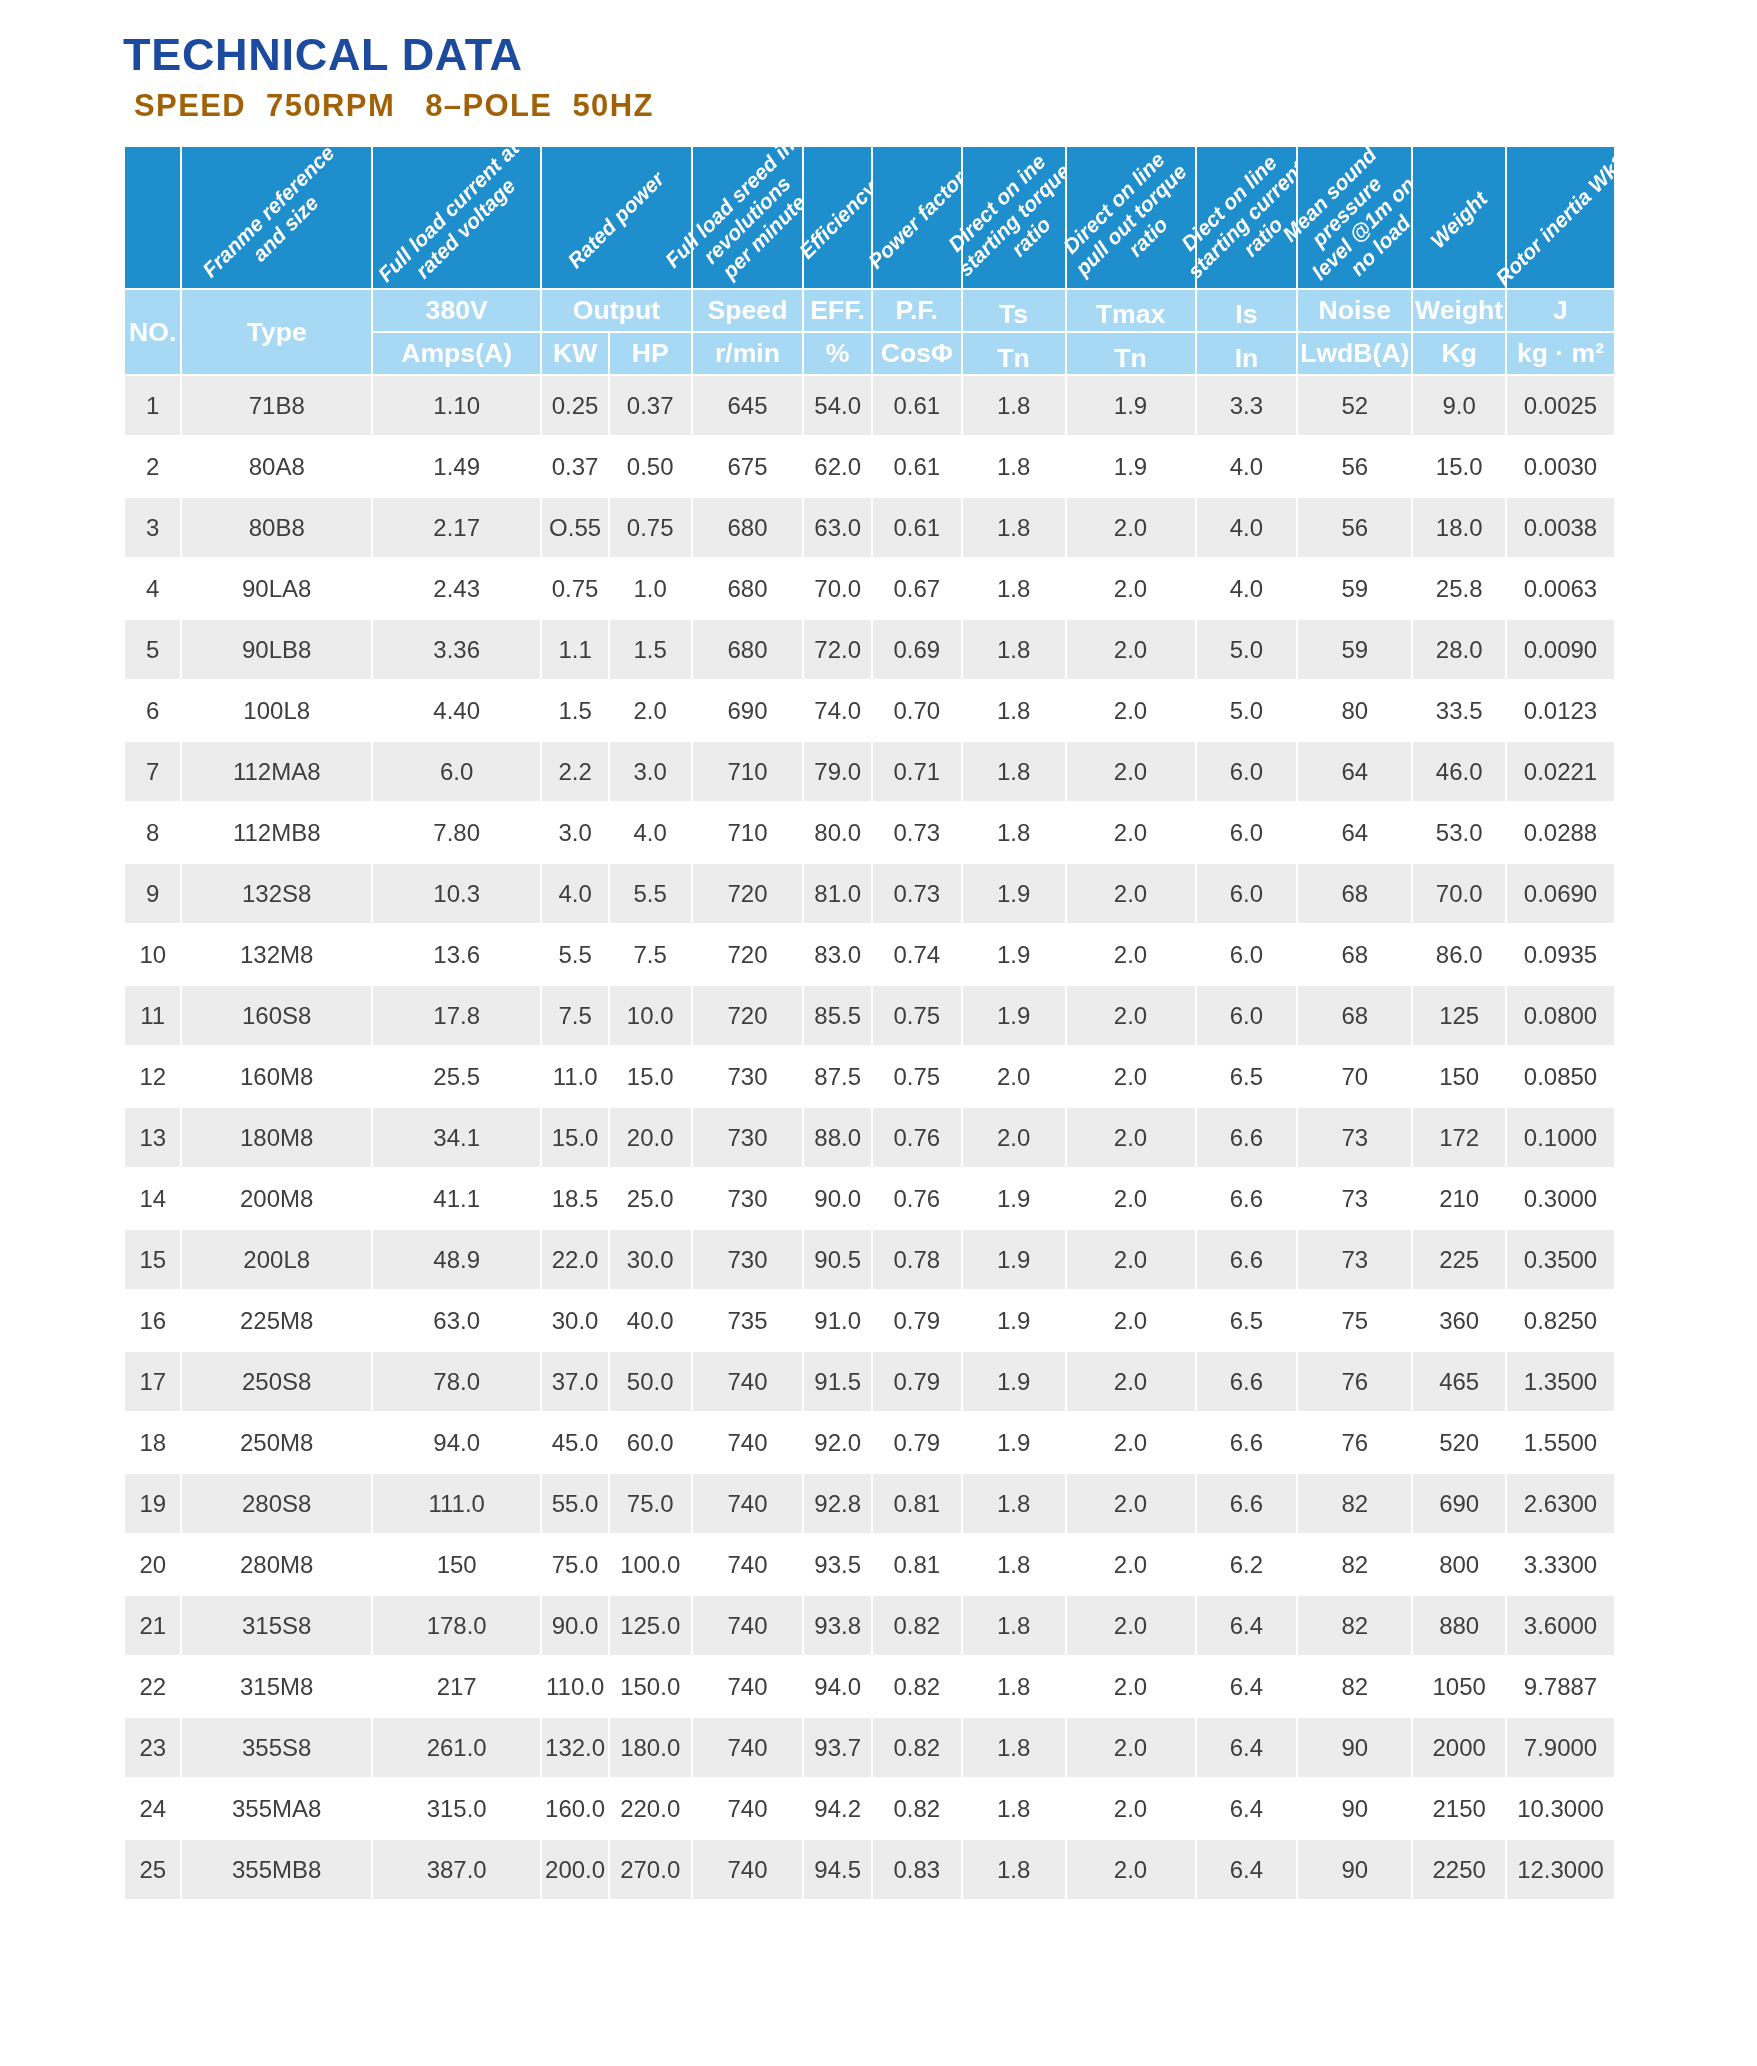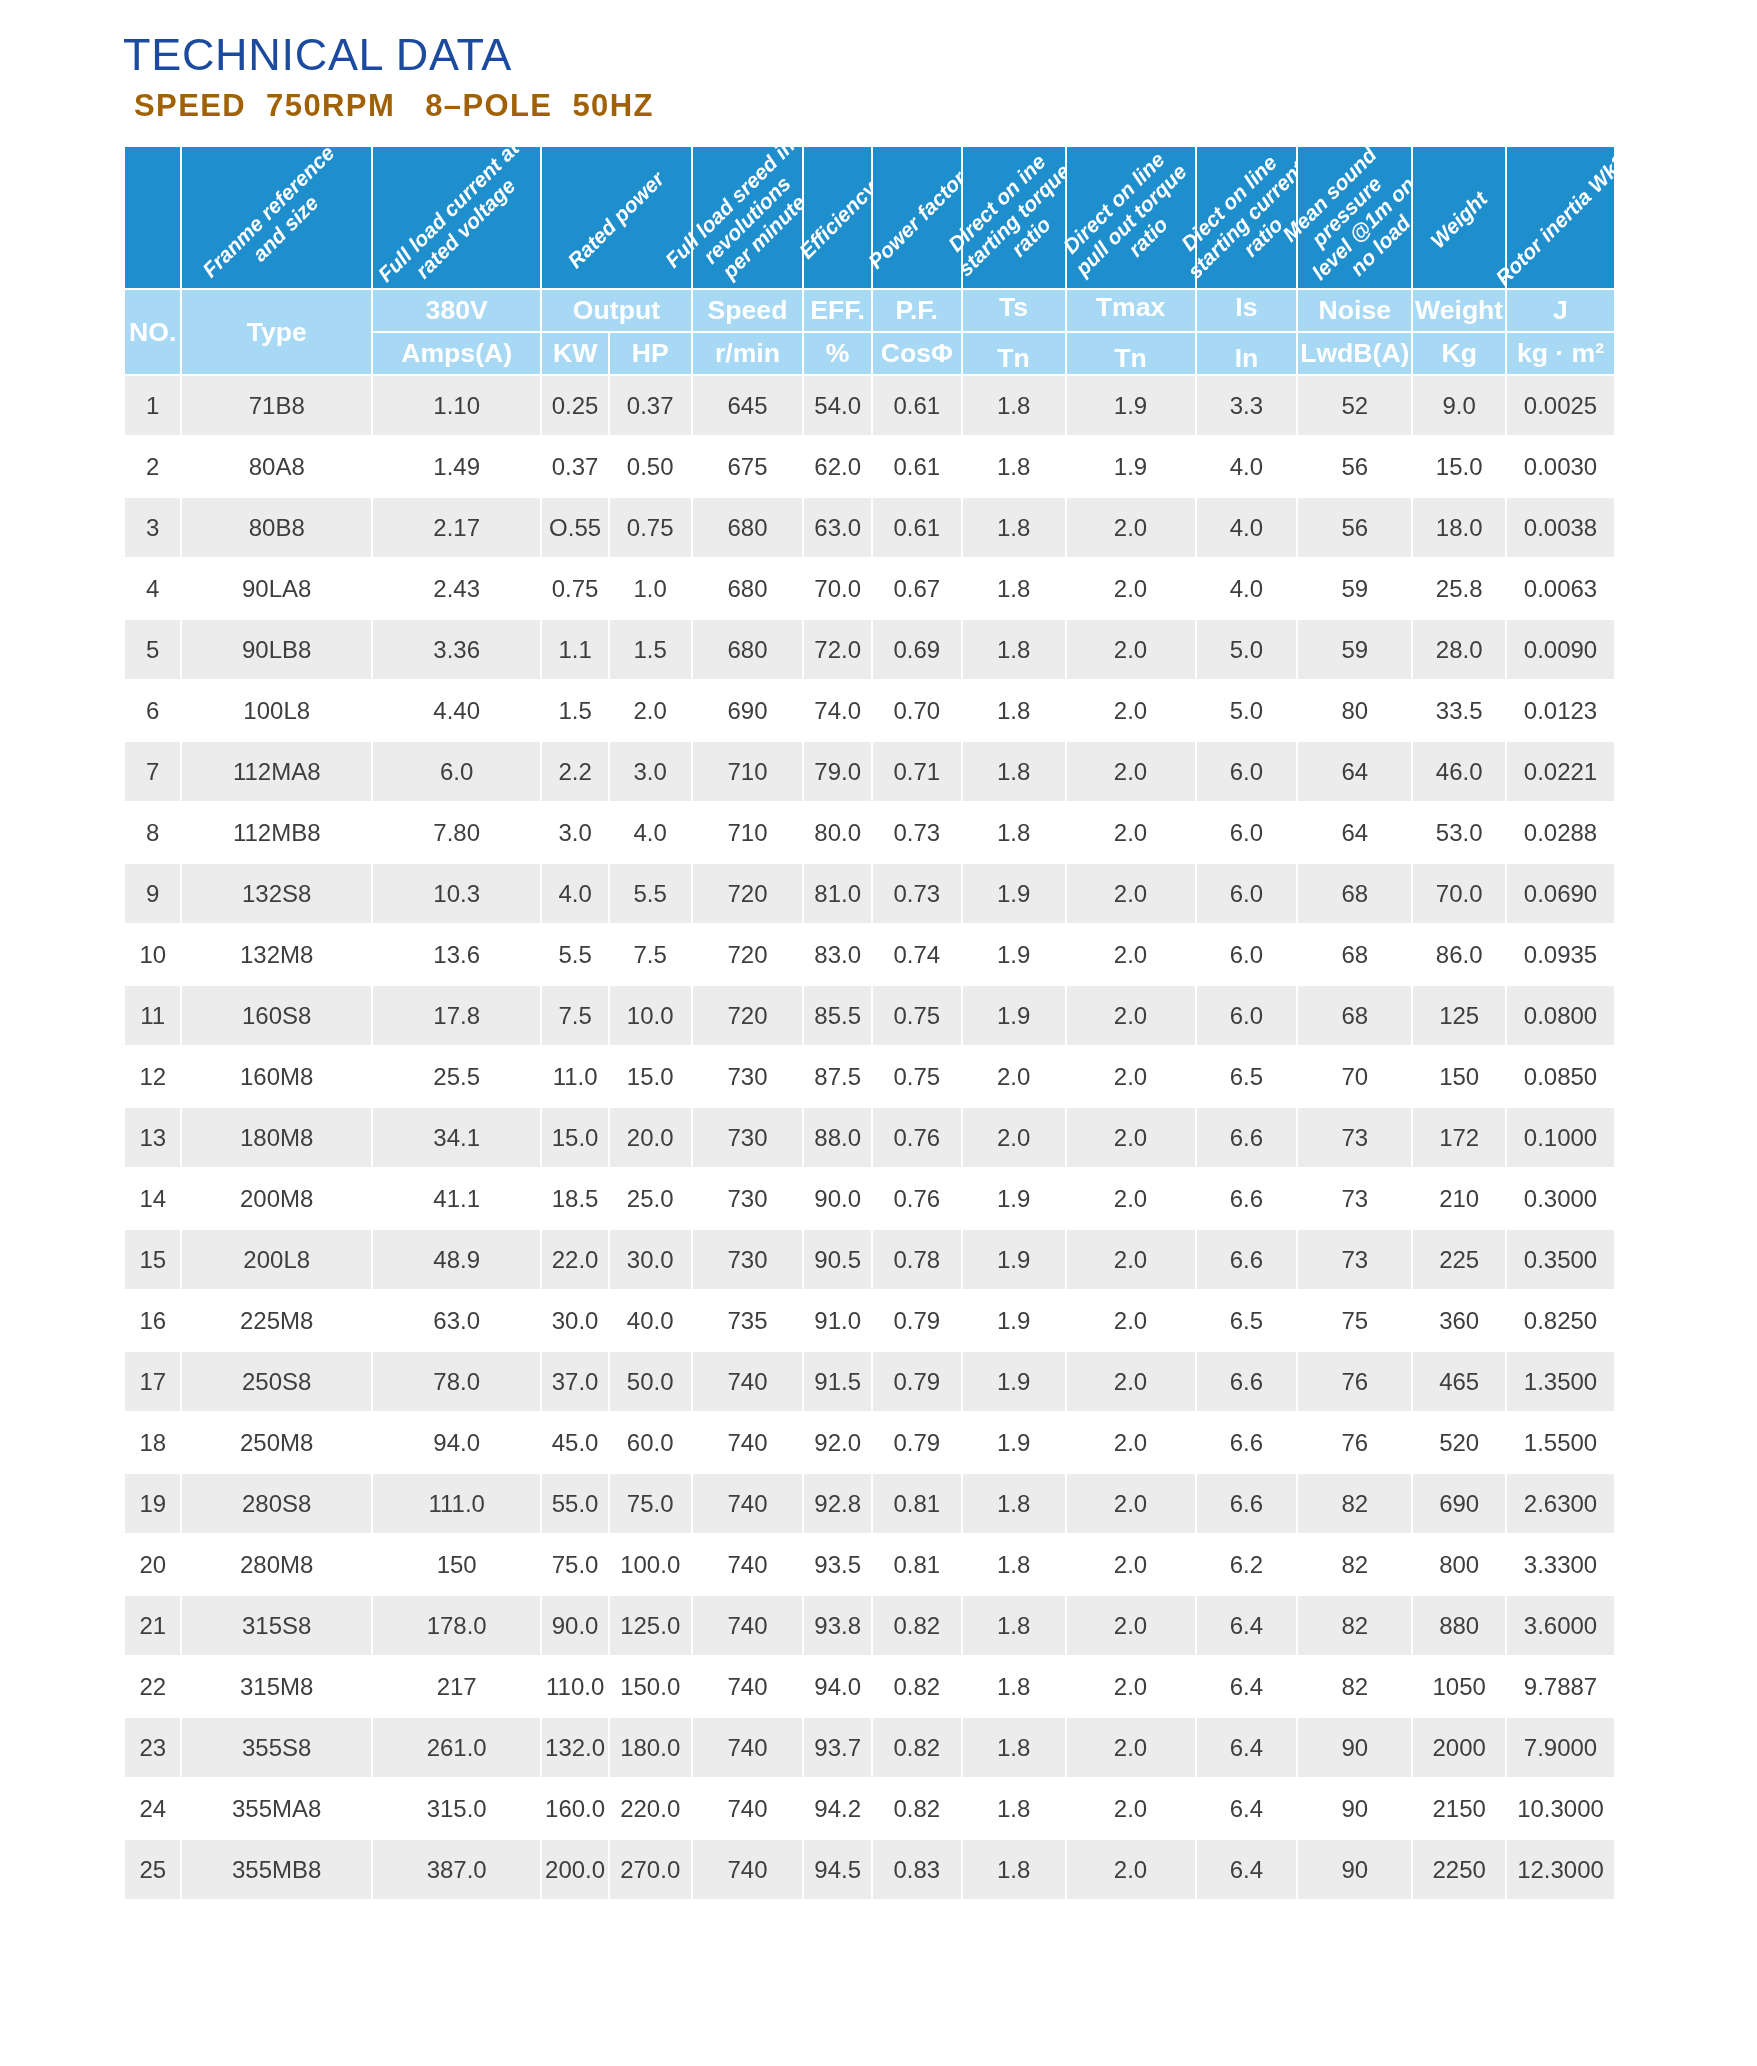--- a/index.html
+++ b/index.html
@@ -5,21 +5,21 @@
   html,body{margin:0;padding:0;background:#ffffff;}
   .page{
     position:relative;
     width:1757px;height:2066px;
     background:#ffffff;
     font-family:"Liberation Sans","DejaVu Sans",sans-serif;
     overflow:hidden;
   }
   .title{
     position:absolute;left:123px;top:29px;
-    font-size:45px;font-weight:normal;letter-spacing:0.7px;
+    font-size:45px;font-weight:bold;letter-spacing:0.7px;
     color:#1b4a9e;
   }
   .subtitle{
     position:absolute;left:134px;top:88px;
     font-size:31px;font-weight:bold;letter-spacing:1.4px;
     color:#a16207;white-space:pre;
   }
   table.tech{
     position:absolute;left:123px;top:145px;
     border-collapse:separate;border-spacing:2.8px;
@@ -35,21 +35,21 @@
     transform:translate(-50%,-50%) rotate(-45deg);
     color:#ffffff;font-weight:bold;font-style:italic;
     font-size:21px;line-height:1.14;text-align:center;white-space:pre;
   }
   tr.sub-row{height:41px;}
   td.sub{
     background:#a7d9f4;color:#ffffff;
     font-weight:bold;font-size:26.6px;text-align:center;
     vertical-align:middle;overflow:visible;white-space:nowrap;
   }
-  td.frac-top{vertical-align:bottom;padding-bottom:8px;}
+  td.frac-top{vertical-align:bottom;padding-bottom:1px;}
   td.frac-bot{vertical-align:bottom;padding-bottom:0px;margin-left:40px;}
   tr.data{height:59px;}
   tr.data td{
     font-size:24px;color:#3e3e3e;text-align:center;vertical-align:middle;
     white-space:nowrap;
   }
   tr.data.odd td{background:#ececec;}
   tr.data.even td{background:#ffffff;}
 </style>
 </head>

